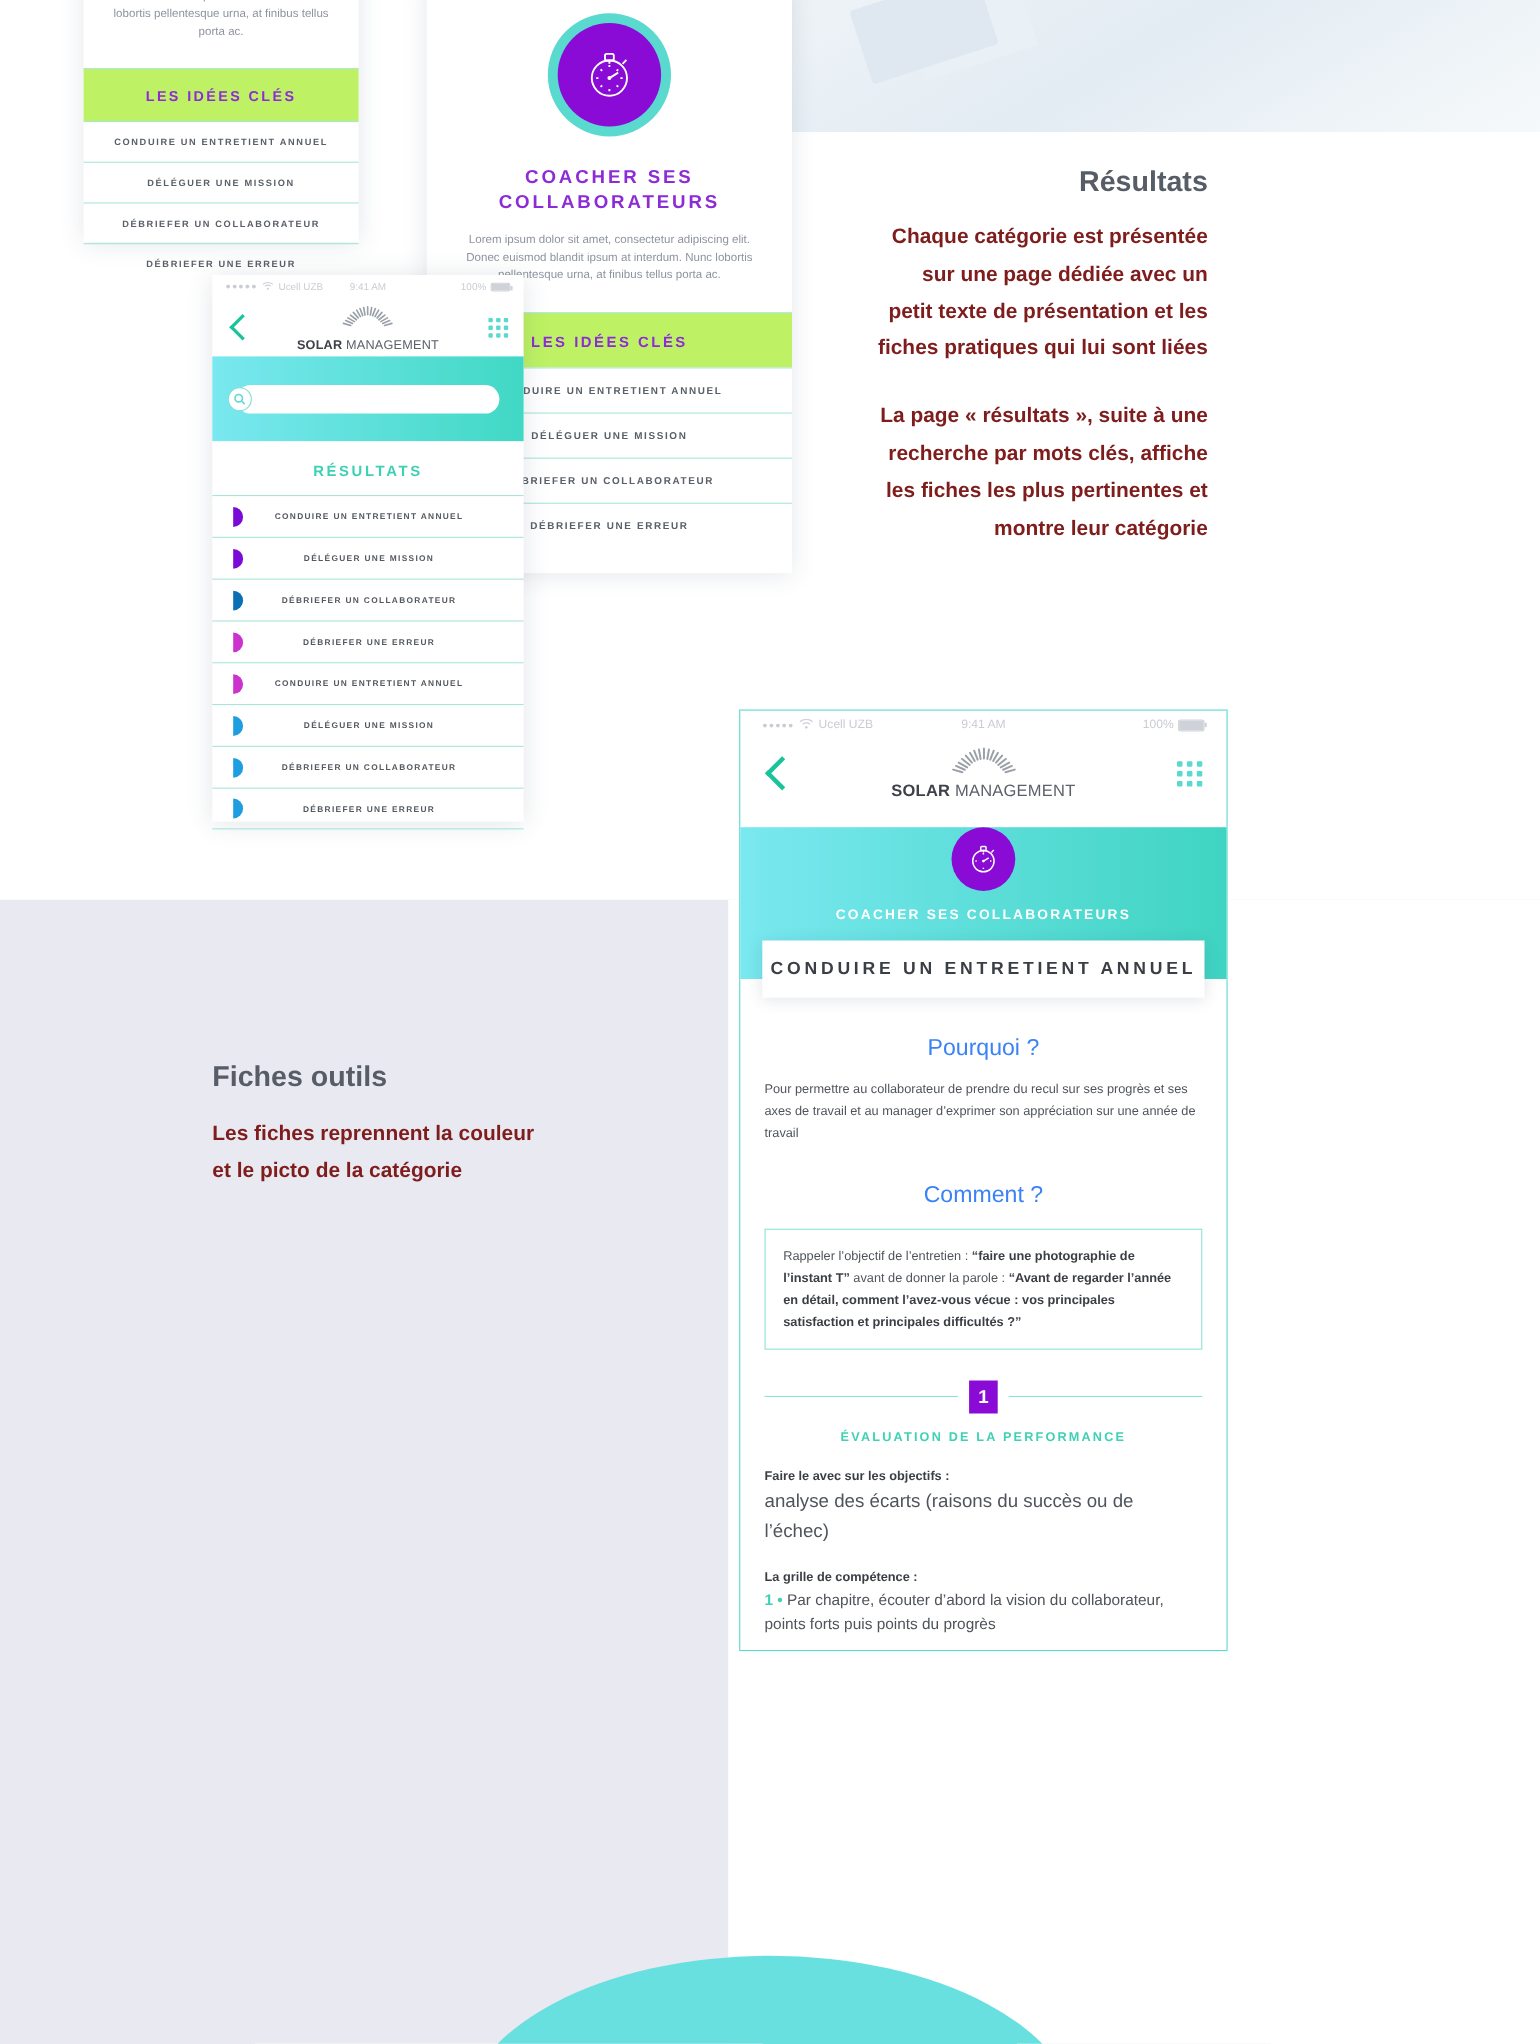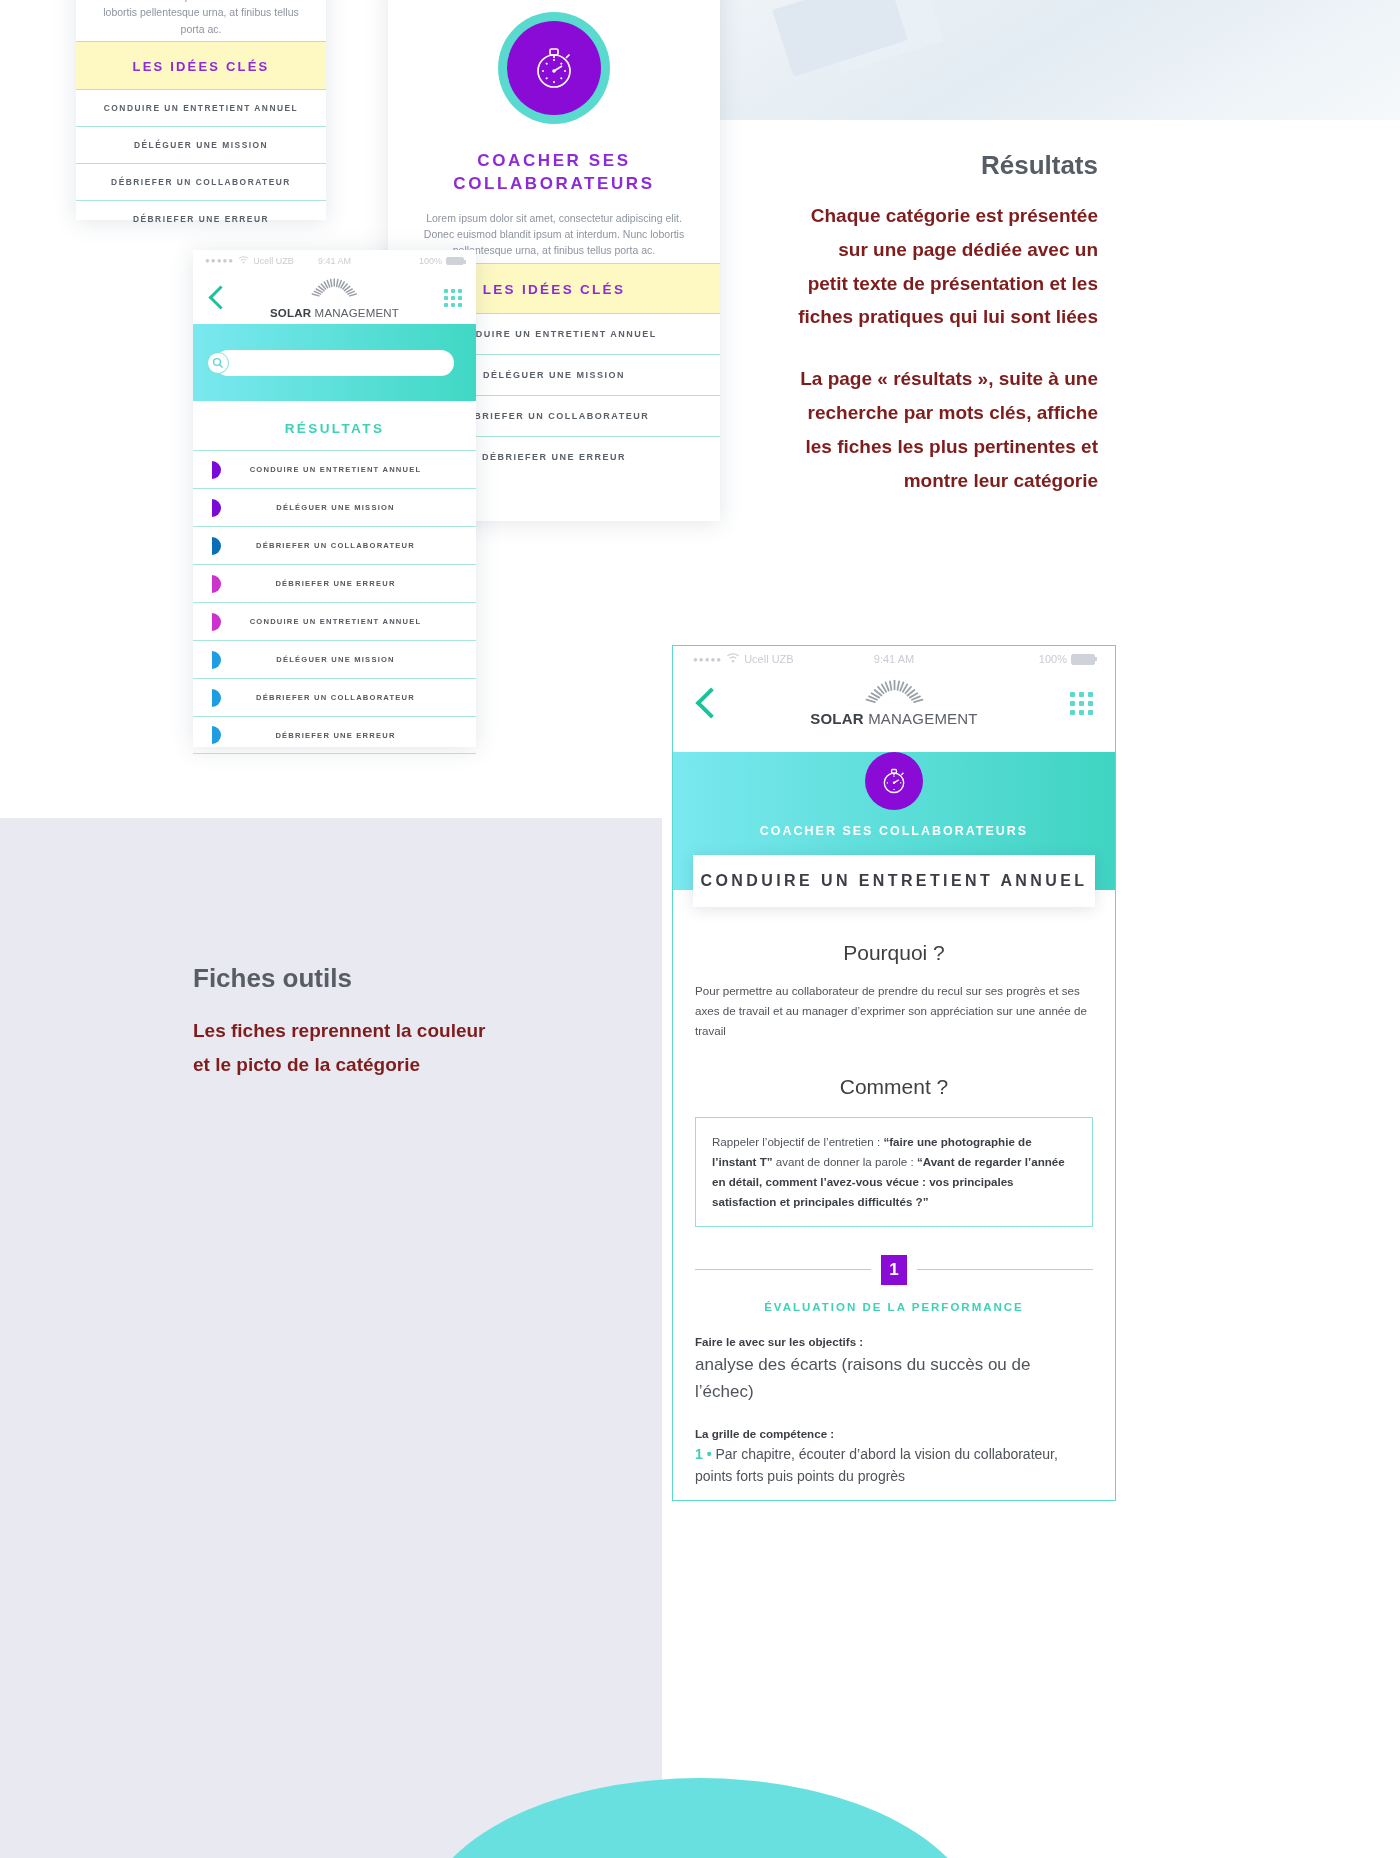--- a/index.html
+++ b/index.html
@@ -71,21 +71,21 @@
   }
   .kv-title {
     text-align:center; color:#8d2bd6; font-size: 13px;
     letter-spacing: 2.2px; padding: 17px 0 15px;
   }
   .kv-row {
     text-align:center; color:#5a6069; font-size: 8.4px;
     letter-spacing: 1.5px; padding: 13px 0;
     border-top: 1px solid #a8e6d8;
   }
-  .kv-head-wrap { border-top: 1px solid #a8e6d8; margin-top: 4px; background:#fef9c3; }
+  .kv-head-wrap { border-top: 1px solid #a8e6d8; margin-top: 25px; background:#bef264; }
 
   
   #cardB { left: 388px; top: -22px; width: 332px; height: 543px; }
   .chrono-ring {
     width: 112px; height: 112px; border-radius: 50%;
     background: #5ad9cf;
     margin: 34px auto 0;
     display: flex; align-items: center; justify-content: center;
   }
   .chrono-disc {
@@ -181,21 +181,21 @@
   }
   .hero-cat {
     text-align:center; color:#ffffff; font-size: 12.5px; letter-spacing:2px; margin-top: 14px;
   }
   .fiche-title-card {
     position: relative; margin: -35px 20px 0; background:#fff; height: 52px;
     display:flex; align-items:center; justify-content:center;
     box-shadow: 0 2px 14px rgba(40,60,90,.14);
     font-size: 16px; letter-spacing: 3.4px; color:#3b3f45;
   }
-  .sec-head { text-align:center; color:#404040; font-size: 21px; font-weight:300; margin-top: 34px; }
+  .sec-head { text-align:center; color:#3b82f6; font-size: 21px; font-weight:300; margin-top: 34px; }
   .body-p { font-size: 11.6px; line-height: 1.72; color:#4f545b; padding: 0 22px; margin-top: 16px; }
   .quote-box {
     margin: 18px 22px 0; border: 1px solid #8de4d6; padding: 14px 16px;
     font-size: 11.6px; line-height: 1.72; color:#4f545b;
   }
   .quote-box b { font-weight: bold; color:#3b3f45; }
   .num-divider { display:flex; align-items:center; margin: 28px 22px 0; }
   .num-divider .line { flex:1; height:1px; background:#8de4d6; }
   .num-badge {
     width: 26px; height: 30px; background:#8a0bd6; color:#fff;

